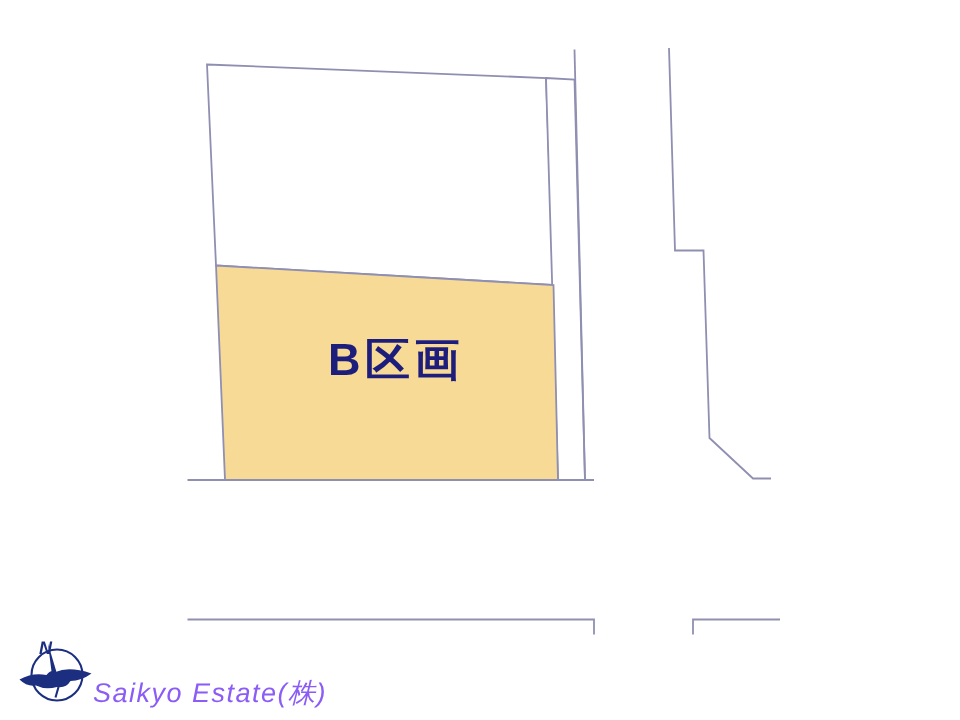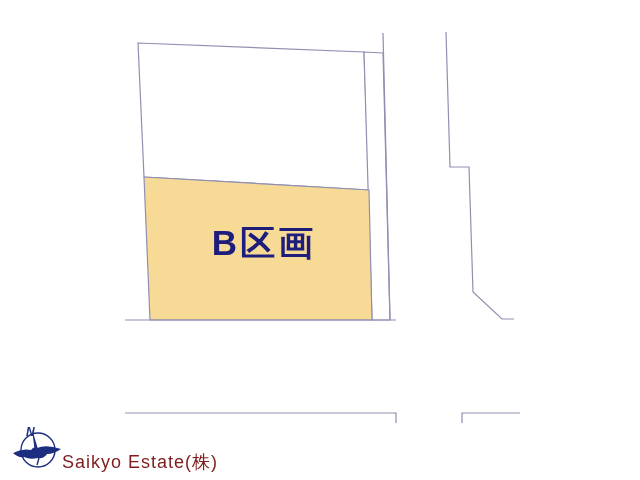--- a/index.html
+++ b/index.html
@@ -21,21 +21,21 @@
     position: absolute;
     left: 0;
     top: 0;
   }
   .parcel-label {
     position: absolute;
     left: 198px;
     top: 224px;
     width: 132px;
     text-align: center;
-    font-size: 35px;
+    font-size: 30px;
     font-weight: bold;
     letter-spacing: 3px;
     line-height: 1.1;
     white-space: nowrap;
   }
   .company-name {
     position: absolute;
     left: 62px;
     top: 450px;
     font-size: 18px;
@@ -71,15 +71,15 @@
   <svg id="compass-svg" width="60" height="60" viewBox="0 0 60 60">
     <g id="compass-group">
       <circle id="compass-circle" cx="30" cy="32" r="17" fill="none" stroke-width="1.4" stroke="#1c2e80"></circle>
       <text id="compass-n" x="18" y="18" font-size="12" font-weight="bold" font-style="italic" fill="#1c2e80">N</text>
       <polygon id="compass-needle" points="24,11 27.5,39 32,38" fill="#1c2e80"></polygon>
       <path id="compass-bird" d="M5,35 Q14,30 23,32 Q26,28 29,30 Q38,26 53,31 Q46,36 39,36 Q36,41 30,40 Q22,42 16,39 Q10,40 5,35 Z" fill="#1c2e80"></path>
       <line id="compass-leg" x1="31" y1="40" x2="29" y2="47" stroke-width="1.4" stroke="#1c2e80"></line>
     </g>
   </svg>
 
-  <div class="company-name" style="color: #7f1d1d;">Saikyo Estate(株)</div>
+  <div class="company-name" style="color: #8b5cf6; font-style: italic;">Saikyo Estate(株)</div>
 
 </div>
 
 </body></html>

